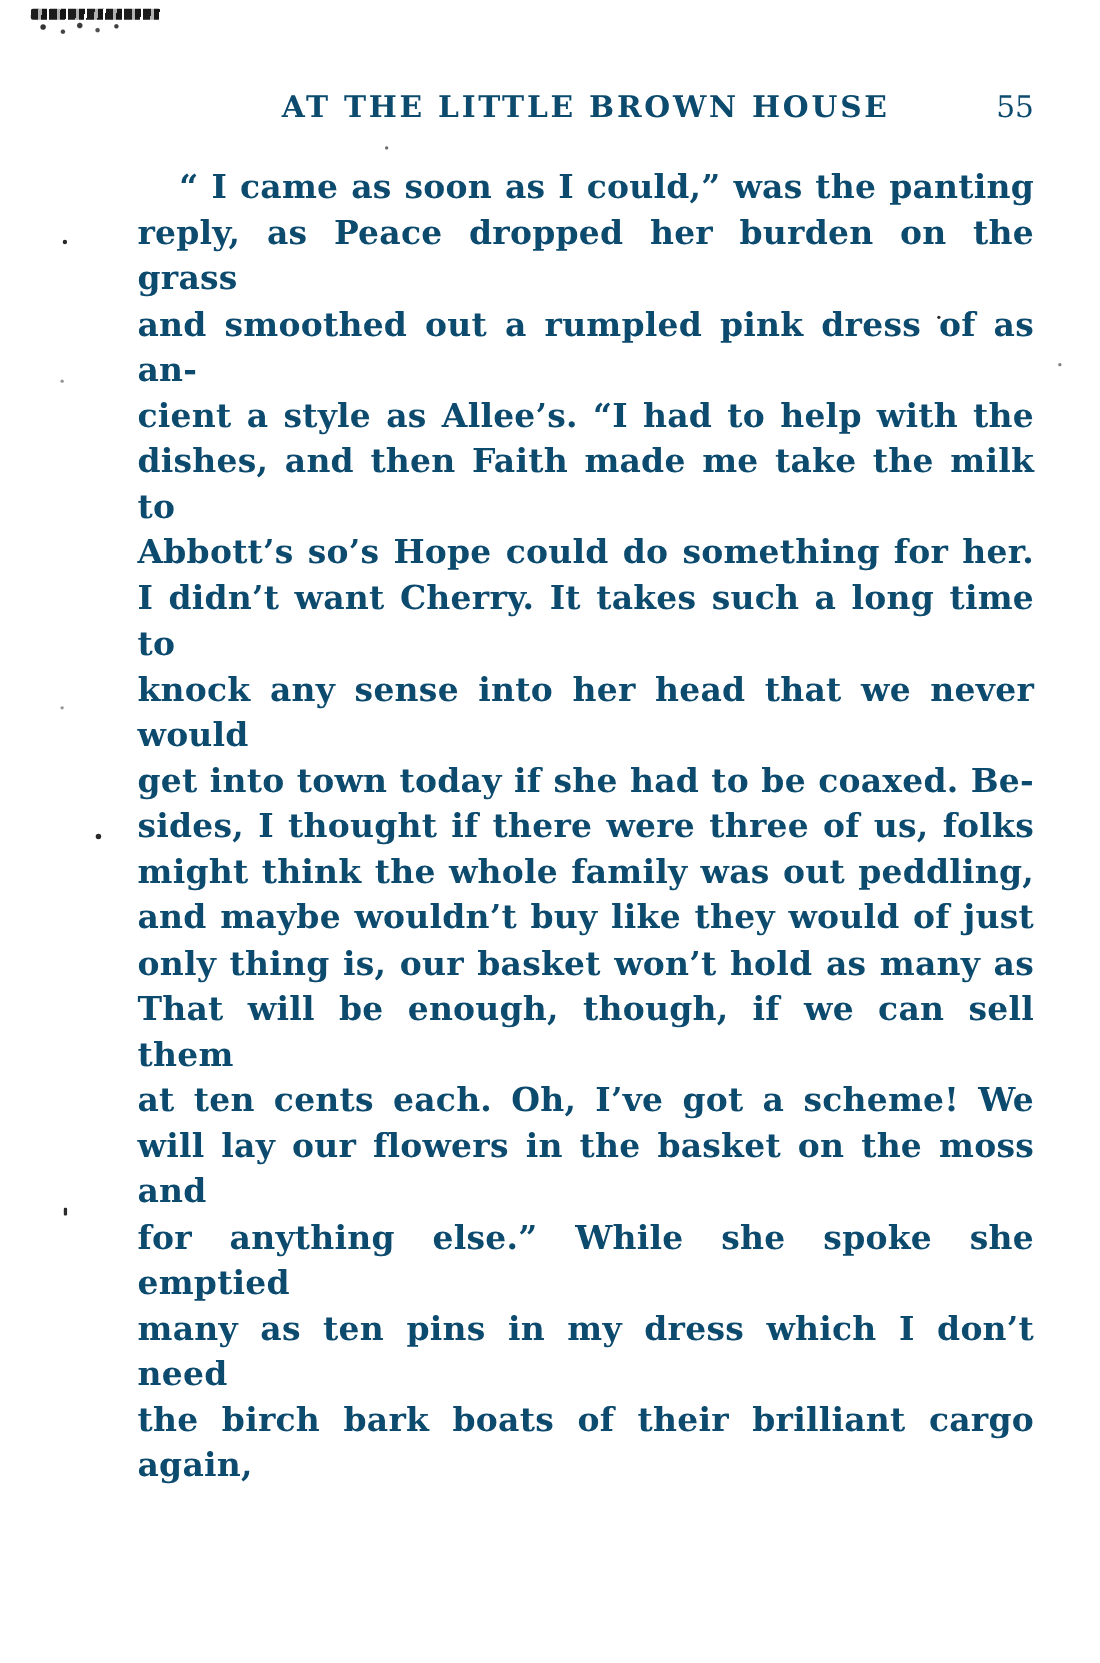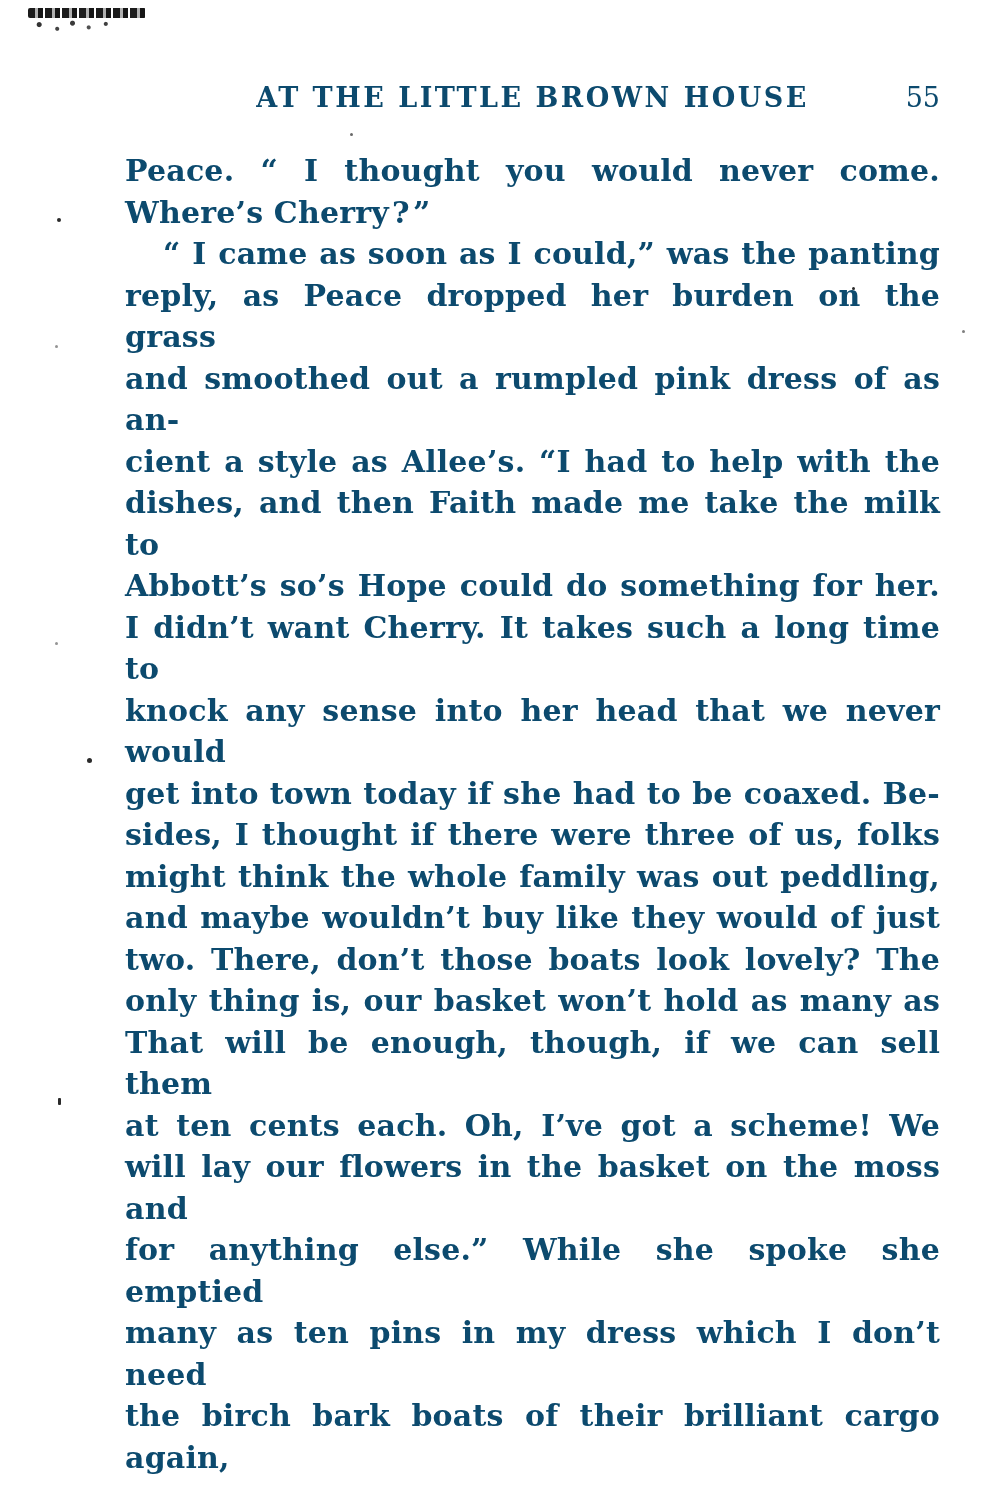--- a/index.html
+++ b/index.html
@@ -103,37 +103,32 @@
   <span class="speck sp7"></span>
   <span class="speck sp8"></span>
 
   <div class="running-header">
     <span class="header-title">AT THE LITTLE BROWN HOUSE</span>
     <span class="page-number">55</span>
   </div>
 
   <div class="text-block">
       <div class="paragraph">
-        <div class="line">Peace. “ I thought you would never come.</div>
-        <div class="line last">Where’s Cherry ? ”</div>
-      </div>
-      <div class="paragraph">
         <div class="line indent">“ I came as soon as I could,” was the panting</div>
         <div class="line">reply, as Peace dropped her burden on the grass</div>
         <div class="line">and smoothed out a rumpled pink dress of as an-</div>
         <div class="line">cient a style as Allee’s. “I had to help with the</div>
         <div class="line">dishes, and then Faith made me take the milk to</div>
         <div class="line">Abbott’s so’s Hope could do something for her.</div>
         <div class="line">I didn’t want Cherry. It takes such a long time to</div>
         <div class="line">knock any sense into her head that we never would</div>
         <div class="line">get into town today if she had to be coaxed. Be-</div>
         <div class="line">sides, I thought if there were three of us, folks</div>
         <div class="line">might think the whole family was out peddling,</div>
         <div class="line">and maybe wouldn’t buy like they would of just</div>
-        <div class="line">two. There, don’t those boats look lovely? The</div>
         <div class="line">only thing is, our basket won’t hold as many as</div>
         <div class="line">That will be enough, though, if we can sell them</div>
         <div class="line">at ten cents each. Oh, I’ve got a scheme! We</div>
         <div class="line">will lay our flowers in the basket on the moss and</div>
         <div class="line">for anything else.” While she spoke she emptied</div>
         <div class="line">many as ten pins in my dress which I don’t need</div>
         <div class="line">the birch bark boats of their brilliant cargo again,</div>
       </div>
     </div>
 </div>

